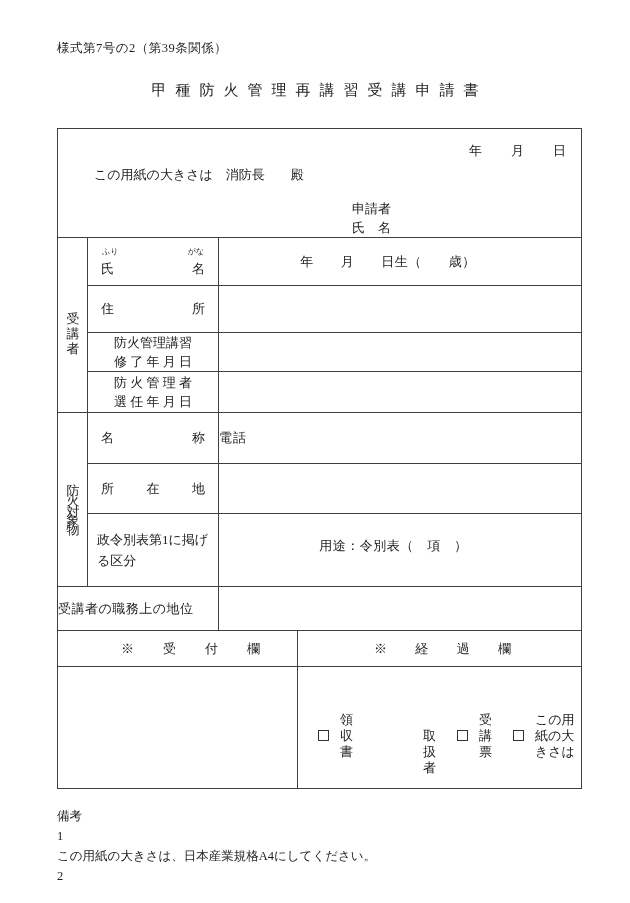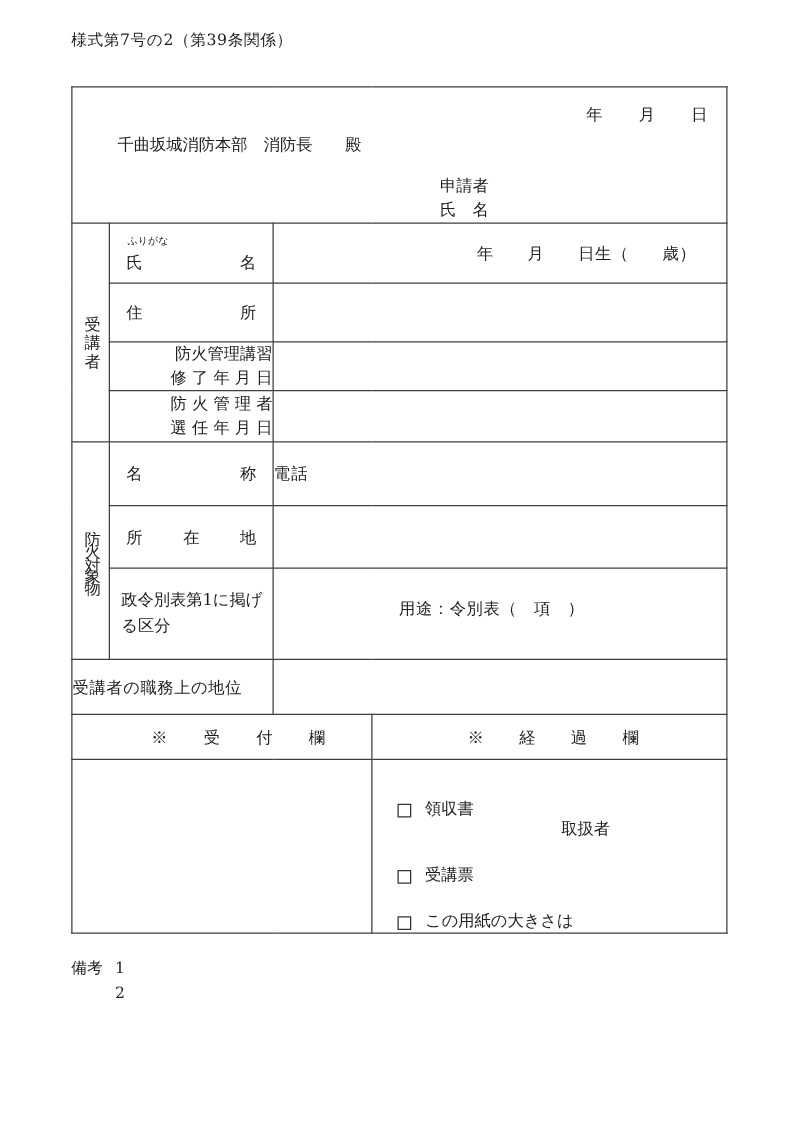--- a/index.html
+++ b/index.html
@@ -3,21 +3,21 @@
 <meta charset="utf-8">
 <style>
   * { margin:0; padding:0; box-sizing:border-box; }
   html,body { background:#ffffff; }
   body {
     width:630px; height:903px;
     font-family:"DejaVu Serif","Liberation Serif",serif;
     color:#1d1d1d;
     position:relative;
   }
-  .page { width:630px; height:903px; padding-top:24px; overflow:hidden; }
+  .page { width:630px; height:903px; padding-top:40px; overflow:hidden;font-family:Liberation Serif, serif; }
 
   .form-code { margin-left:57px; font-size:12.5px; letter-spacing:0.5px; }
 
   .title {
     margin:24px 0 0 53px; width:524px;
     text-align:center; font-size:15px; font-weight:normal;
     letter-spacing:9px; text-indent:9px;
   }
 
   table.form {
@@ -42,66 +42,67 @@
 
   .vcell { text-align:center; vertical-align:middle; }
   .vtext {
     display:inline-block; writing-mode:vertical-rl; text-orientation:upright;
     font-size:13px;
   }
   .v3 { letter-spacing:15px; }
   .v5 { letter-spacing:10px; }
 
   .jl { text-align:justify; text-align-last:justify; padding:0 13px; }
-  .furi-row { display:flex; padding:0 14px; font-size:8px; margin-bottom:3px; }
-
-  .l2 { text-align:right; line-height:19px; }
+  .furi-row { display:flex; justify-content:space-between; padding:0 14px; font-size:8px; margin-bottom:3px; }
+
+  .l2 { text-align:center; line-height:19px; }
   .cat-label { padding-left:9px; line-height:21px; }
   .pos-label { letter-spacing:0.5px; }
 
-  .v-right { text-align:right; padding-right:24px; letter-spacing:0.5px; }
+  .v-right { text-align:center; padding-right:24px; letter-spacing:0.5px; }
   .phone-cell { text-align:left; letter-spacing:1px; }
   .usage-cell { vertical-align:bottom; text-align:center; padding:0 13px 9px 0; letter-spacing:0.5px; }
 
   .sec-hdr { text-align:justify; text-align-last:justify; }
   .hdr-uke   { padding:0 37px 0 63px; }
   .hdr-keika { padding:0 70px 0 76px; }
 
   .chk-cell { vertical-align:top; }
-  .chk-list { padding:16px 0 0 20px; display:flex; flex-direction:column; gap:21px; }
+  .chk-list { padding:16px 0 0 20px; display:flex; flex-direction:row; gap:21px; }
   .chk-row  { display:flex; align-items:center; line-height:16px; }
   .chk-box  { width:11px; height:11px; border:1px solid #333; margin-right:11px; flex:none; background:#fff; }
   .chk-extra { margin-left:70px;margin-top:32px; }
 
   .notes { margin:17px 0 0 57px; font-size:12.5px; }
-  .note-row { display:flex; line-height:20px; }
+  .note-row { display:flex; line-height:20px;flex-direction:column; }
   .note-indent { width:35px; flex:none; }
   .note-num { width:20px; flex:none; }
 </style>
 </head>
 <body>
 
 <div class="page">
 
   <div class="form-code">様式第7号の2（第39条関係）</div>
 
+  <h1 class="title">甲種防火管理再講習受講申請書</h1>
 
   <table class="form">
     <colgroup>
       <col style="width:30px">
         <col style="width:131px">
         <col style="width:79px">
         <col style="width:284px">
     </colgroup>
 
     <tbody>
         <tr class="r0">
       <td colspan="4" class="head-cell">
         <div class="date-line">年　　月　　日</div>
-        <div class="addressee">千曲坂城消防本部　消防長　　殿</div>
+        <div class="addressee">この用紙の大きさは　消防長　　殿</div>
         <div class="applicant">
           <div>申請者</div>
           <div>氏　名</div>
         </div>
       </td>
     </tr>
 
     <tr class="r1">
       <td rowspan="4" class="vcell">
         <span class="vtext v3">受講者</span>
@@ -188,20 +189,21 @@
         </div>
       </td>
     </tr>
   </tbody>
     </table>
 
   <div class="notes">
     <div class="note-row">
       <span class="note-indent">備考</span>
       <span class="note-num">1</span>
+      <span>この用紙の大きさは、日本産業規格A4にしてください。</span>
     </div>
     <div class="note-row">
       <span class="note-indent"></span>
       <span class="note-num">2</span>
     </div>
   </div>
 
 </div>
 
 </body></html>

